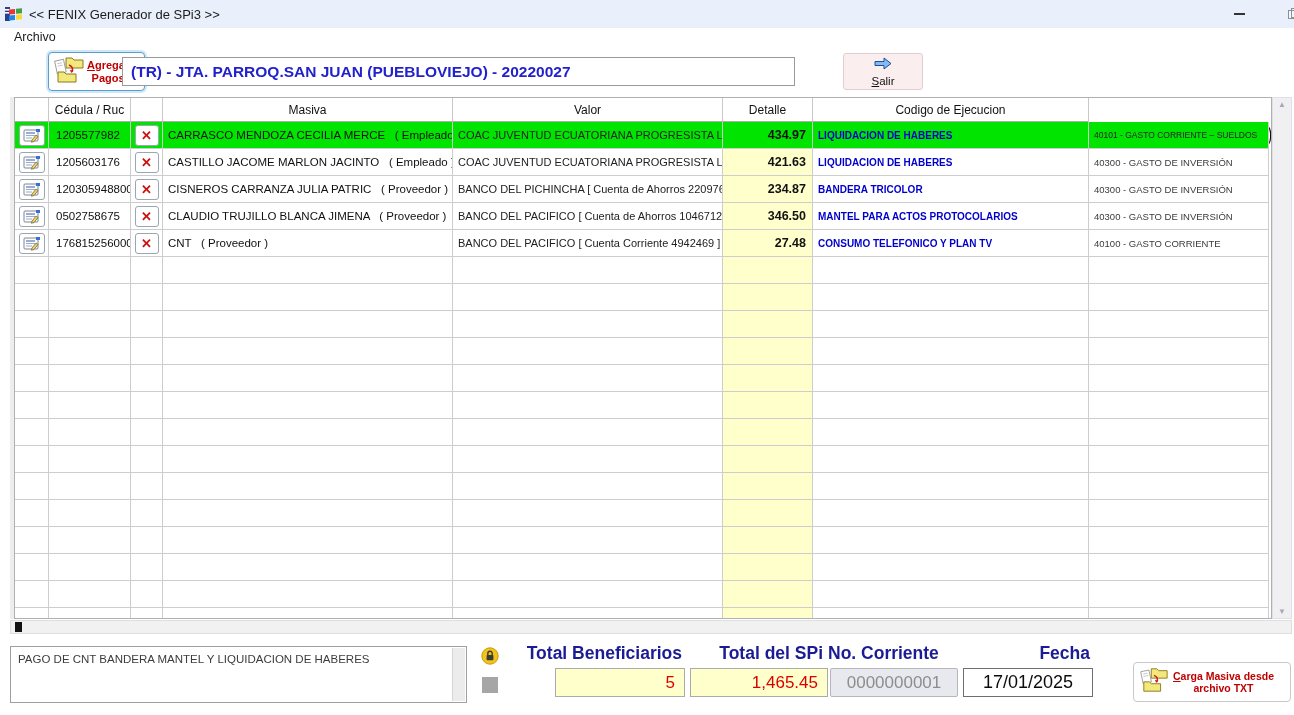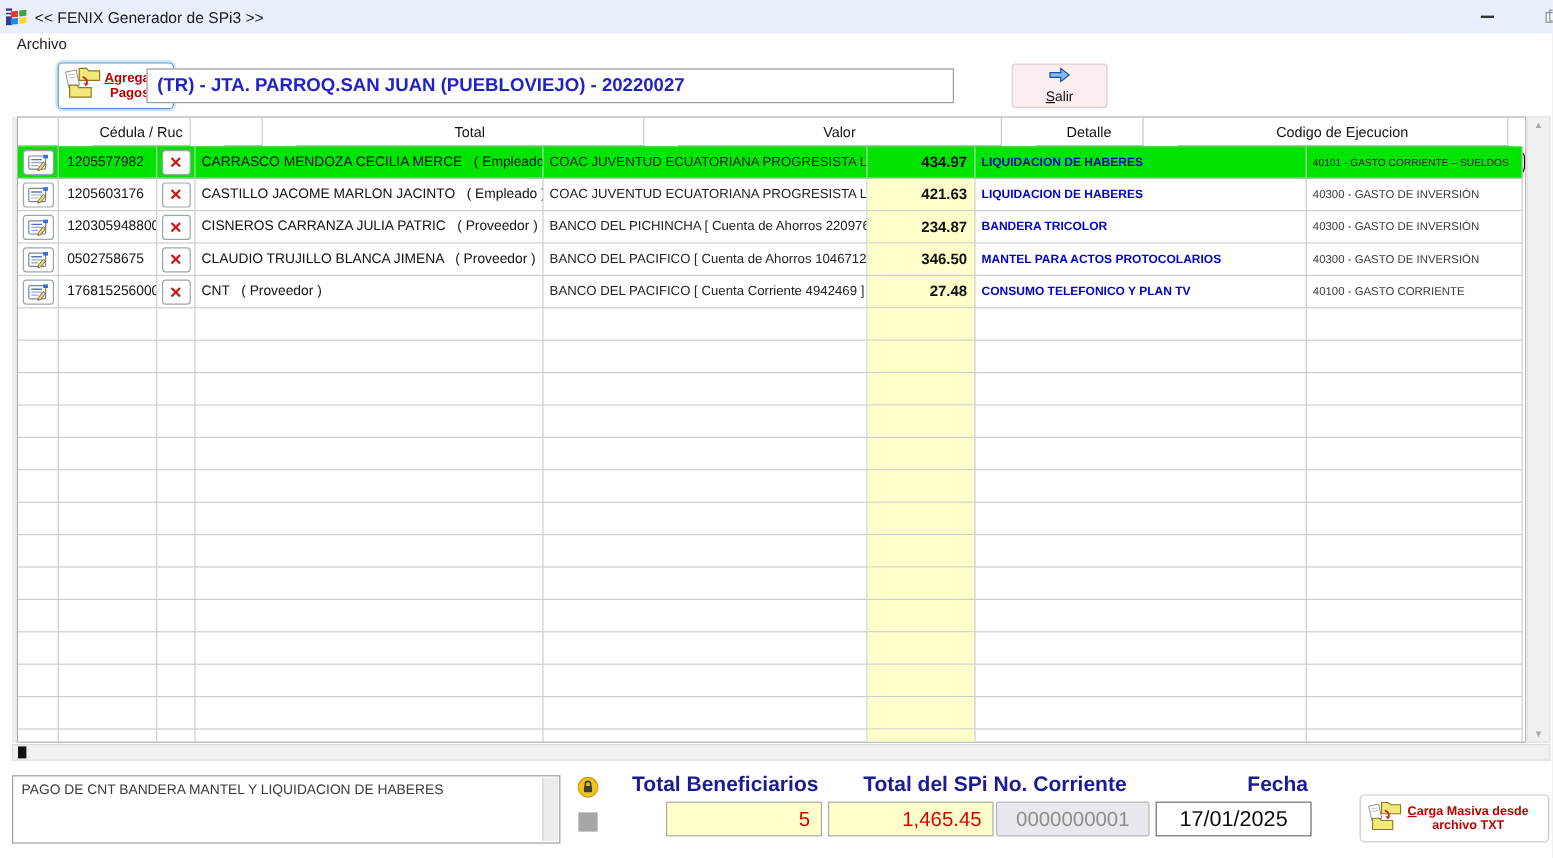--- a/index.html
+++ b/index.html
@@ -28,21 +28,21 @@
   .entity-input{position:absolute;left:122px;top:57px;width:673px;height:29px;border:1px solid #9a9a9a;font-size:15.5px;font-weight:bold;color:#2222cc;padding:0 0 0 8px;background:#fff;}
   .salir-btn{position:absolute;left:811px;top:53px;width:80px;height:37px;background:#fbeeee;border:1px solid #e3cdd2;border-radius:3px;display:flex;flex-direction:column;align-items:center;justify-content:center;gap:1px;}
   .salir-label{font-size:11.5px;color:#111;}
   .u-first > .u{text-decoration:underline;}
 
   
   .gridwrap{position:absolute;left:10px;top:97px;width:1282px;height:522px;display:flex;}
   .sel-strip{width:4px;background:#ededed;}
   .grid-main{width:1258px;border:1px solid #b0b0b0;background:#fff;overflow:hidden;}
   .grow,.ghead{display:grid;grid-template-columns:34px 82px 32px 290px 270px 90px 276px 180px;}
-  .ghead{height:24px;gap:28px;}
+  .ghead{height:24px;}
   .hcell{border-right:1px solid #c9c9c9;border-bottom:1px solid #adadad;display:flex;align-items:center;justify-content:center;font-size:12px;color:#111;overflow:hidden;white-space:nowrap;}
   .grow{height:27px;border-radius:11px;}
   .cell{border-right:1px solid #cdcdcd;border-bottom:1px solid #cdcdcd;display:flex;align-items:center;overflow:hidden;white-space:pre;}
   .c-edit,.c-del{justify-content:center;}
   .c-ced{padding-left:7px;font-size:11.5px;color:#111;}
   .c-nom{padding-left:5px;font-size:11.5px;color:#111;}
   .c-ban{padding-left:5px;font-size:11px;color:#222;}
   .c-val{justify-content:flex-end;padding-right:6px;font-size:12.5px;font-weight:bold;color:#111;background:#ffffcc;}
   .c-det{padding-left:5px;font-size:10px;font-weight:bold;color:#0000cc;}
   .c-cod{padding-left:5px;font-size:9.5px;color:#3a3a3a;}
@@ -140,21 +140,21 @@
     <span class="salir-label u-first"><span class="u">S</span>alir</span>
   </div>
 
   <div class="gridwrap">
     <div class="sel-strip"></div>
     <div class="grid-main">
       <div class="ghead" id="grid-header">
           <div class="hcell"></div>
           <div class="hcell">Cédula / Ruc</div>
           <div class="hcell"></div>
-          <div class="hcell">Total</div>
+          <div class="hcell">Masiva</div>
           <div class="hcell">Valor</div>
           <div class="hcell">Detalle</div>
           <div class="hcell">Codigo de Ejecucion</div>
         </div>
       <div id="grid-rows">
           <div class="grow sel">
             <div class="cell c-edit"><button class="mini-btn"><svg width="18" height="15" viewBox="0 0 18 15">
                   <rect x="1" y="2" width="14" height="11" rx="1" fill="#fdfdfd" stroke="#7a8794"></rect>
                   <line x1="3" y1="5" x2="12" y2="5" stroke="#5577bb" stroke-width="1.2"></line>
                   <line x1="3" y1="7.5" x2="12" y2="7.5" stroke="#99aacc" stroke-width="1"></line>

